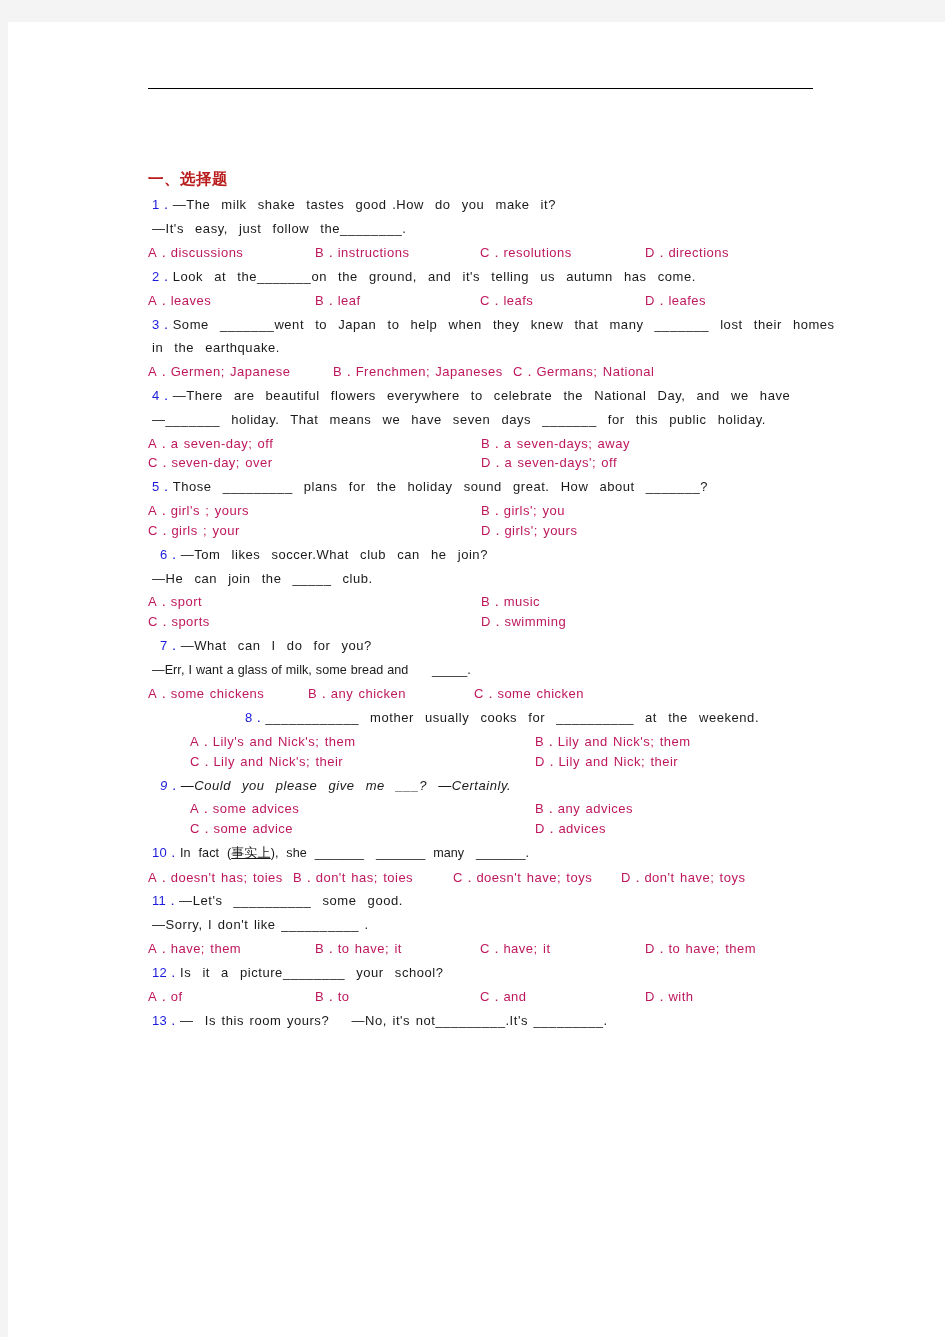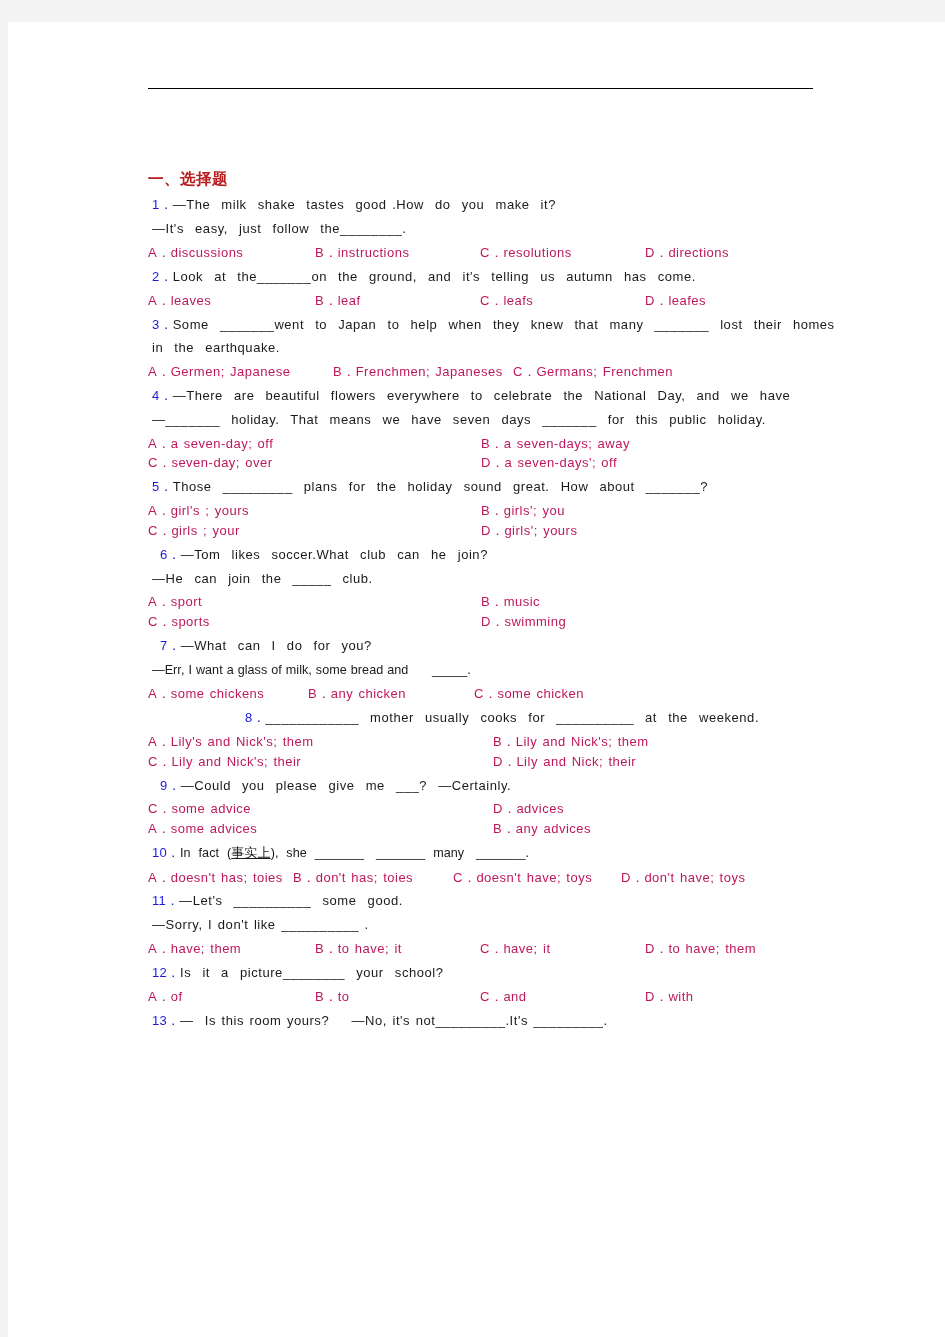--- a/index.html
+++ b/index.html
@@ -90,21 +90,21 @@
     color: #be185d;
     line-height: 1.05;
     letter-spacing: 0.5px;
     word-spacing: 1.2px;
   }
   .opts.cols4 { grid-template-columns: 167px 165px 165px auto; }
   .opts.cols2 { grid-template-columns: 333px auto; }
   .opts.cols3 { grid-template-columns: 185px 180px auto; }
   .opts.cols3b { grid-template-columns: 160px 166px 175px auto; }
   .opts.cols4n { grid-template-columns: 145px 160px 168px auto; }
-  .opts.cols2w { grid-template-columns: 345px auto; }
+  .opts.cols2w { grid-template-columns: 345px auto; margin-left: 42px; }
 
   .opt { white-space: pre; }
 </style>
 </head>
 <body>
 
 <div id="page">
 
   <div id="header-rule"></div>
 
@@ -124,21 +124,21 @@
           <div class="opt">A．leaves</div>
           <div class="opt">B．leaf</div>
           <div class="opt">C．leafs</div>
           <div class="opt">D．leafes</div>
         </div>
         <div class="qline"><span class="qnum">3．</span><span class="stem">Some  _______went  to  Japan  to  help  when  they  knew  that  many  _______  lost  their  homes</span></div>
         <div class="qline"><span class="stem">in  the  earthquake.</span></div>
         <div class="opts cols3">
           <div class="opt">A．Germen; Japanese</div>
           <div class="opt">B．Frenchmen; Japaneses</div>
-          <div class="opt">C．Germans; Frenchmen</div>
+          <div class="opt">C．Germans; National</div>
         </div>
         <div class="qline"><span class="qnum">4．</span><span class="stem">—There  are  beautiful  flowers  everywhere  to  celebrate  the  National  Day,  and  we  have</span></div>
         <div class="qline"><span class="stem">—_______  holiday.  That  means  we  have  seven  days  _______  for  this  public  holiday.</span></div>
         <div class="opts cols2">
           <div class="opt">A．a seven-day; off</div>
           <div class="opt">B．a seven-days; away</div>
         </div>
         <div class="opts cols2">
           <div class="opt">C．seven-day; over</div>
           <div class="opt">D．a seven-days'; off</div>
@@ -171,28 +171,28 @@
         </div>
         <div class="qline" style="padding-left: 8px; text-align: center;"><span class="qnum">8．</span><span class="stem">____________  mother  usually  cooks  for  __________  at  the  weekend.</span></div>
         <div class="opts cols2w">
           <div class="opt">A．Lily's and Nick's; them</div>
           <div class="opt">B．Lily and Nick's; them</div>
         </div>
         <div class="opts cols2w">
           <div class="opt">C．Lily and Nick's; their</div>
           <div class="opt">D．Lily and Nick; their</div>
         </div>
-        <div class="qline" style="padding-left: 8px;"><span class="qnum">9．</span><span class="stem">—Could  you  please  give  me  ___?  —Certainly.</span></div>
+        <div class="qline" style="padding-left: 8px; font-style: italic;"><span class="qnum">9．</span><span class="stem">—Could  you  please  give  me  ___?  —Certainly.</span></div>
+        <div class="opts cols2w">
+          <div class="opt">A．some advices</div>
+          <div class="opt">B．any advices</div>
+        </div>
         <div class="opts cols2w">
           <div class="opt">C．some advice</div>
           <div class="opt">D．advices</div>
-        </div>
-        <div class="opts cols2w">
-          <div class="opt">A．some advices</div>
-          <div class="opt">B．any advices</div>
         </div>
         <div class="qline"><span class="qnum">10．</span><span class="stem stem-tight">In  fact  (</span><span class="cn-underline">事实上</span><span class="stem stem-tight">),  she  _______   _______  many   _______.</span></div>
         <div class="opts cols4n">
           <div class="opt">A．doesn't has; toies</div>
           <div class="opt">B．don't has; toies</div>
           <div class="opt">C．doesn't have; toys</div>
           <div class="opt">D．don't have; toys</div>
         </div>
         <div class="qline"><span class="qnum">11．</span><span class="stem">—Let's  __________  some  good.</span></div>
         <div class="qline"><span class="stem">—Sorry, I don't like __________ .</span></div>

